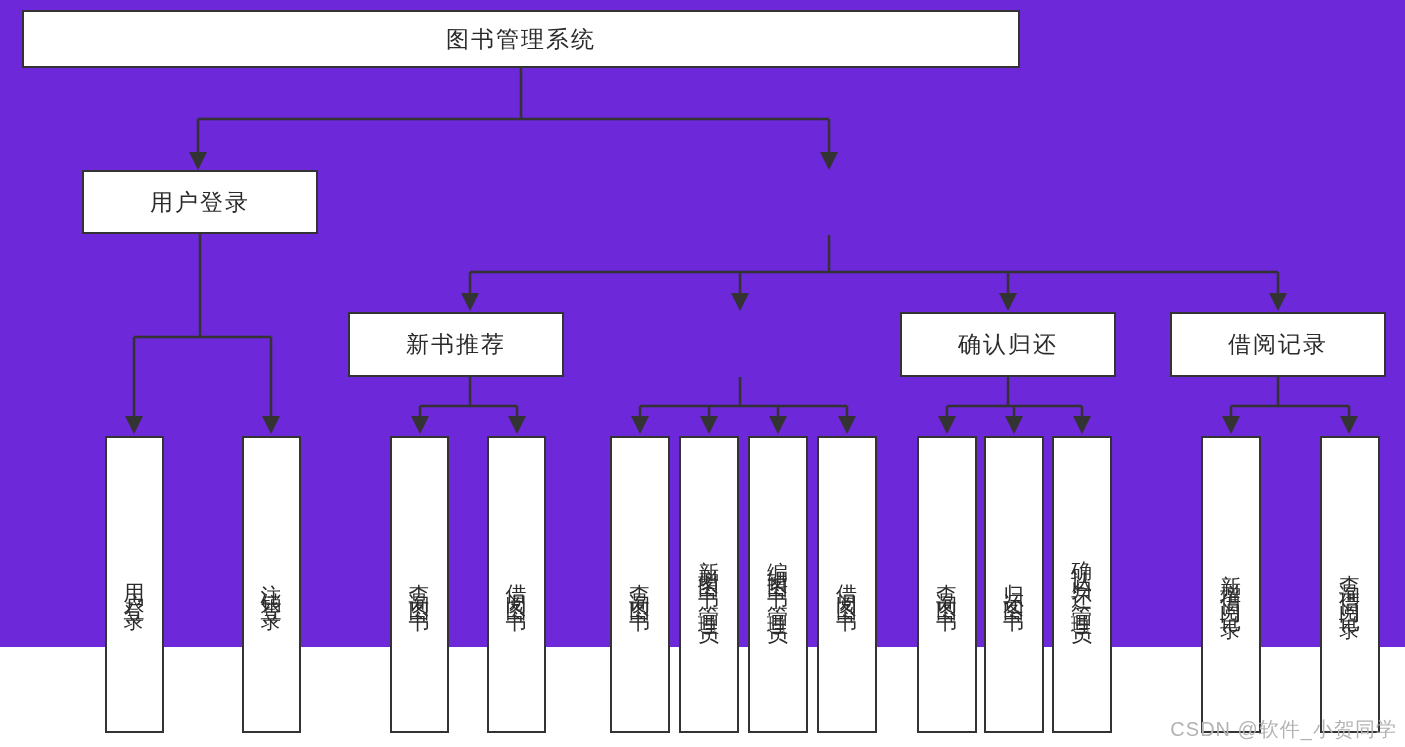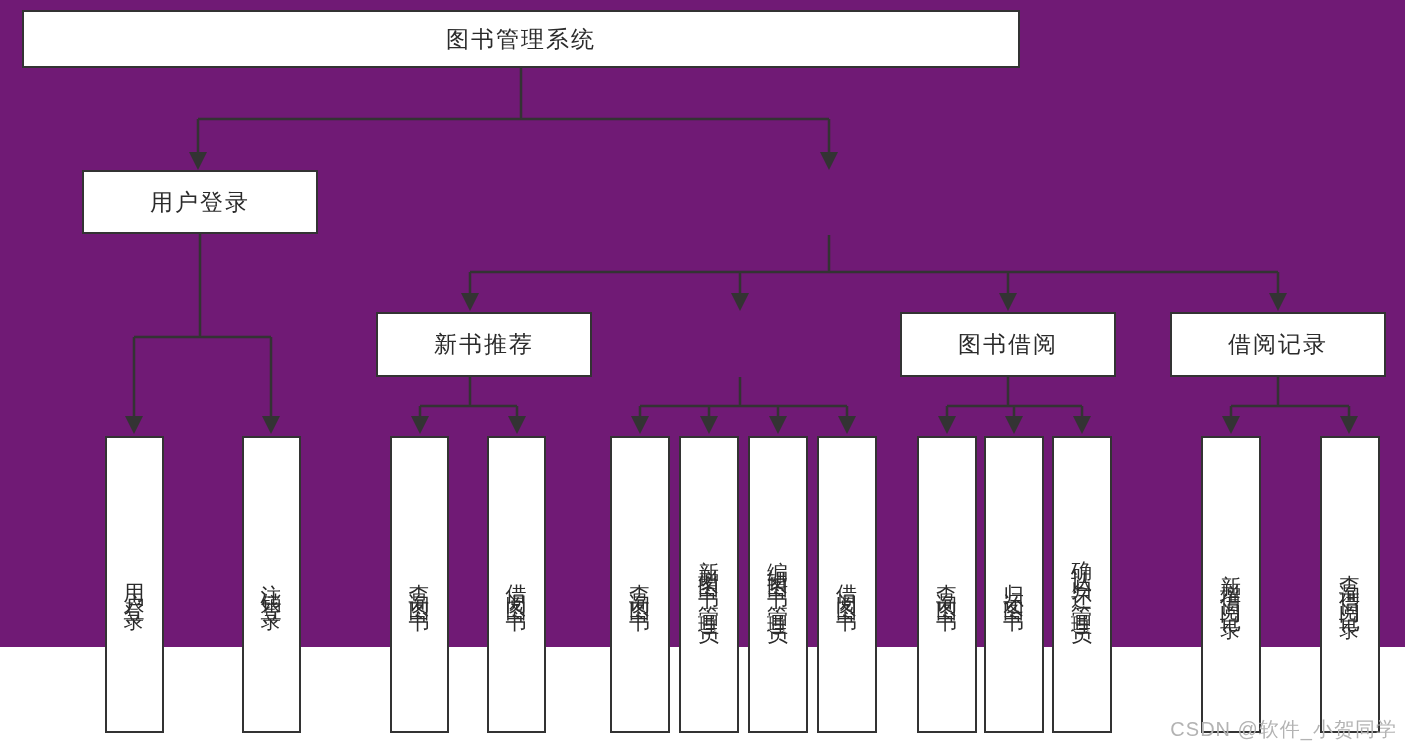--- a/index.html
+++ b/index.html
@@ -2,21 +2,21 @@
 <html><head>
 <meta charset="utf-8">
 <style>
   html, body { margin: 0; padding: 0; }
   body {
     width: 1405px; height: 747px;
     background: #ffffff;
     font-family: "Liberation Sans", sans-serif;
     overflow: hidden;
   }
-  .canvas { position: relative; width: 1405px; height: 647px; background: #701a75; }
+  .canvas { position: relative; width: 1405px; height: 647px; background: #6d28d9; }
   .connectors { position: absolute; left: 0; top: 0; }
   .box {
     position: absolute;
     background: #ffffff;
     border: 2.5px solid #333333;
     box-sizing: border-box;
     display: flex; align-items: center; justify-content: center;
     z-index: 2;
   }
   .hlabel {
@@ -25,21 +25,21 @@
   }
   .vlabel {
     writing-mode: vertical-rl; text-orientation: mixed;
     font-size: 21px; color: #2b2b2b; letter-spacing: 9px;
     line-height: 1;
   }
   
   #n-root     { left: 22px;   top: 10px;  width: 998px; height: 58px; }
   #n-login    { left: 82px;   top: 170px; width: 236px; height: 64px; }
   #n-mgmt     { left: 712px;  top: 170px; width: 236px; height: 65px; }
-  #n-newbook  { left: 376px;  top: 312px; width: 216px; height: 65px; }
+  #n-newbook  { left: 348px;  top: 312px; width: 216px; height: 65px; }
   #n-bborrow  { left: 632px;  top: 312px; width: 216px; height: 65px; }
   #n-current  { left: 900px;  top: 312px; width: 216px; height: 65px; }
   #n-history  { left: 1170px; top: 312px; width: 216px; height: 65px; }
   .leaf { top: 436px; height: 297px; }
   #l-login   { left: 105px;  width: 59px; }
   #l-logout  { left: 242px;  width: 59px; }
   #l-nb-q    { left: 390px;  width: 59px; }
   #l-nb-b    { left: 487px;  width: 59px; }
   #l-bb-q    { left: 610px;  width: 60px; }
   #l-bb-add  { left: 679px;  width: 60px; }
@@ -99,21 +99,21 @@
   </div>
 
   <div class="box" id="n-login">
     <span class="hlabel">用户登录</span>
   </div>
 
   <div class="box" id="n-newbook">
     <span class="hlabel">新书推荐</span>
   </div>
   <div class="box" id="n-current">
-    <span class="hlabel">图书借阅</span>
+    <span class="hlabel">确认归还</span>
   </div>
   <div class="box" id="n-history">
     <span class="hlabel">借阅记录</span>
   </div>
 
   <div class="box leaf" id="l-login">
     <span class="vlabel">用户登录</span>
   </div>
   <div class="box leaf" id="l-logout">
     <span class="vlabel">注销登录</span>

